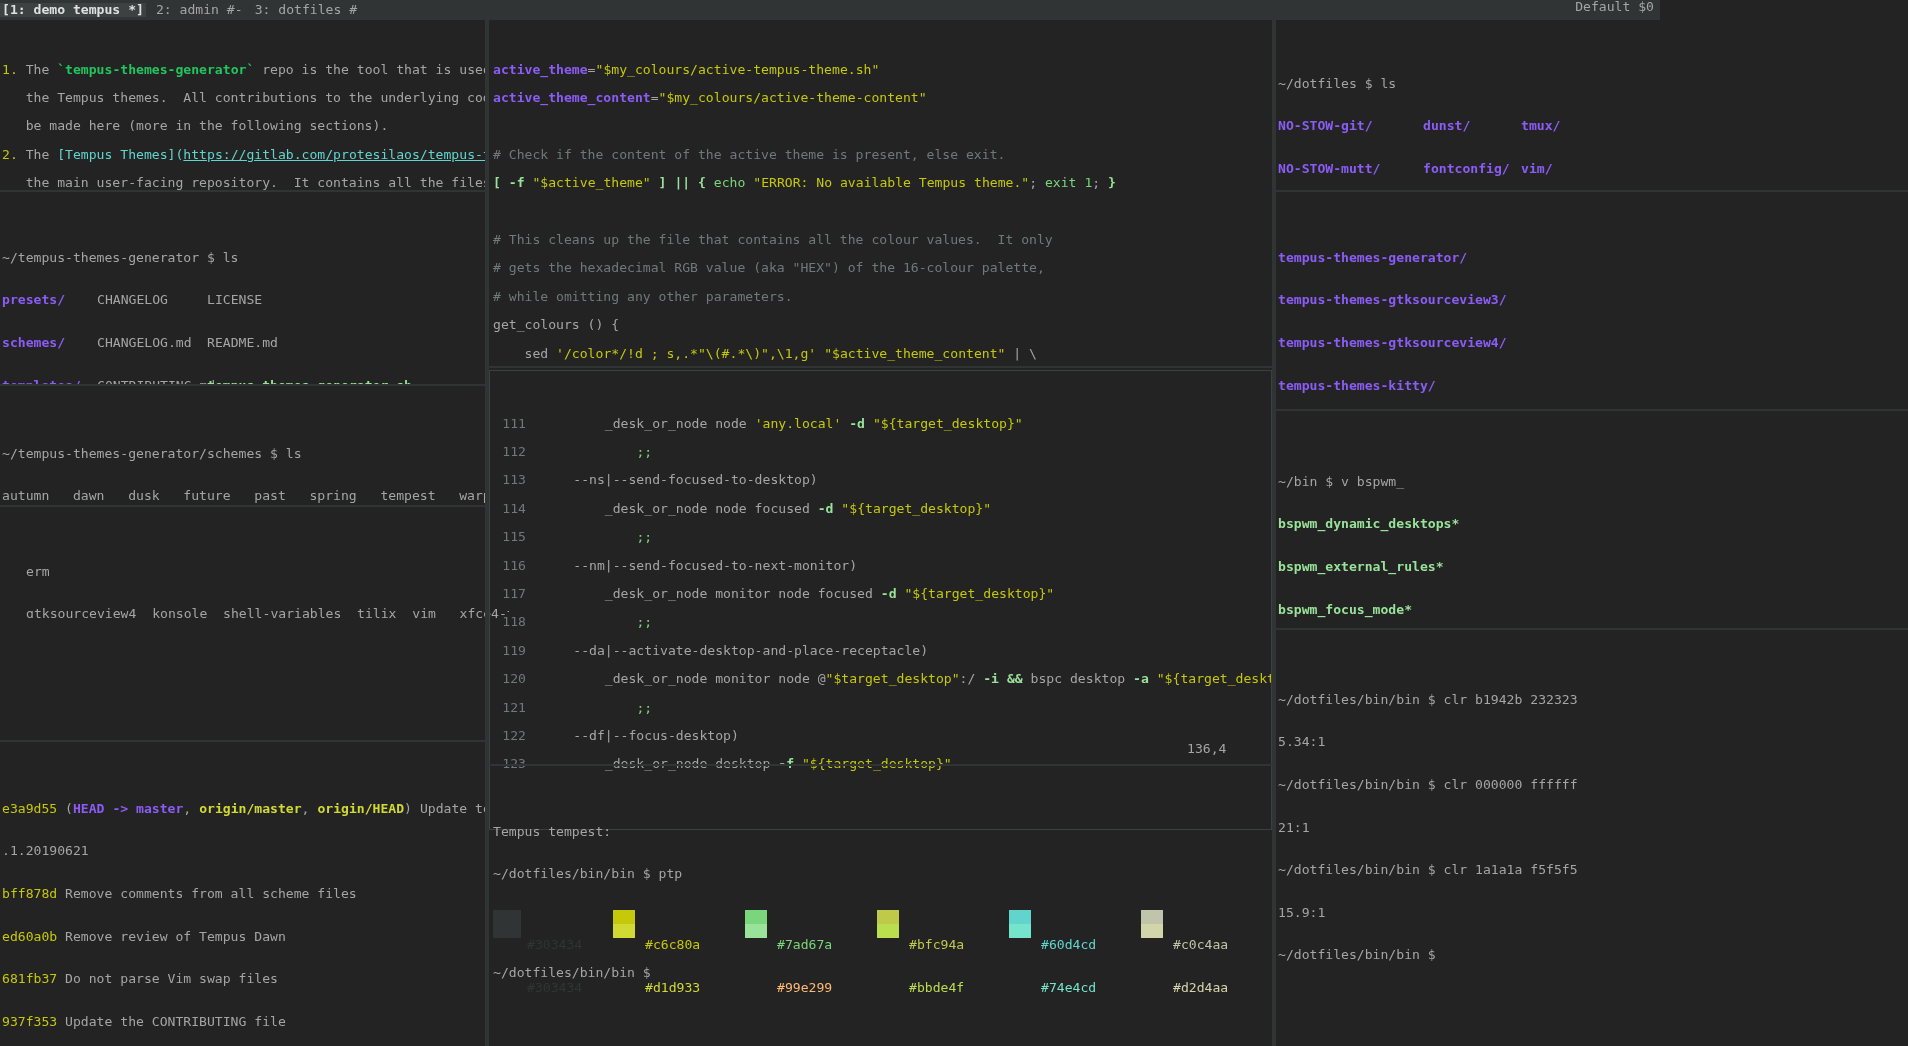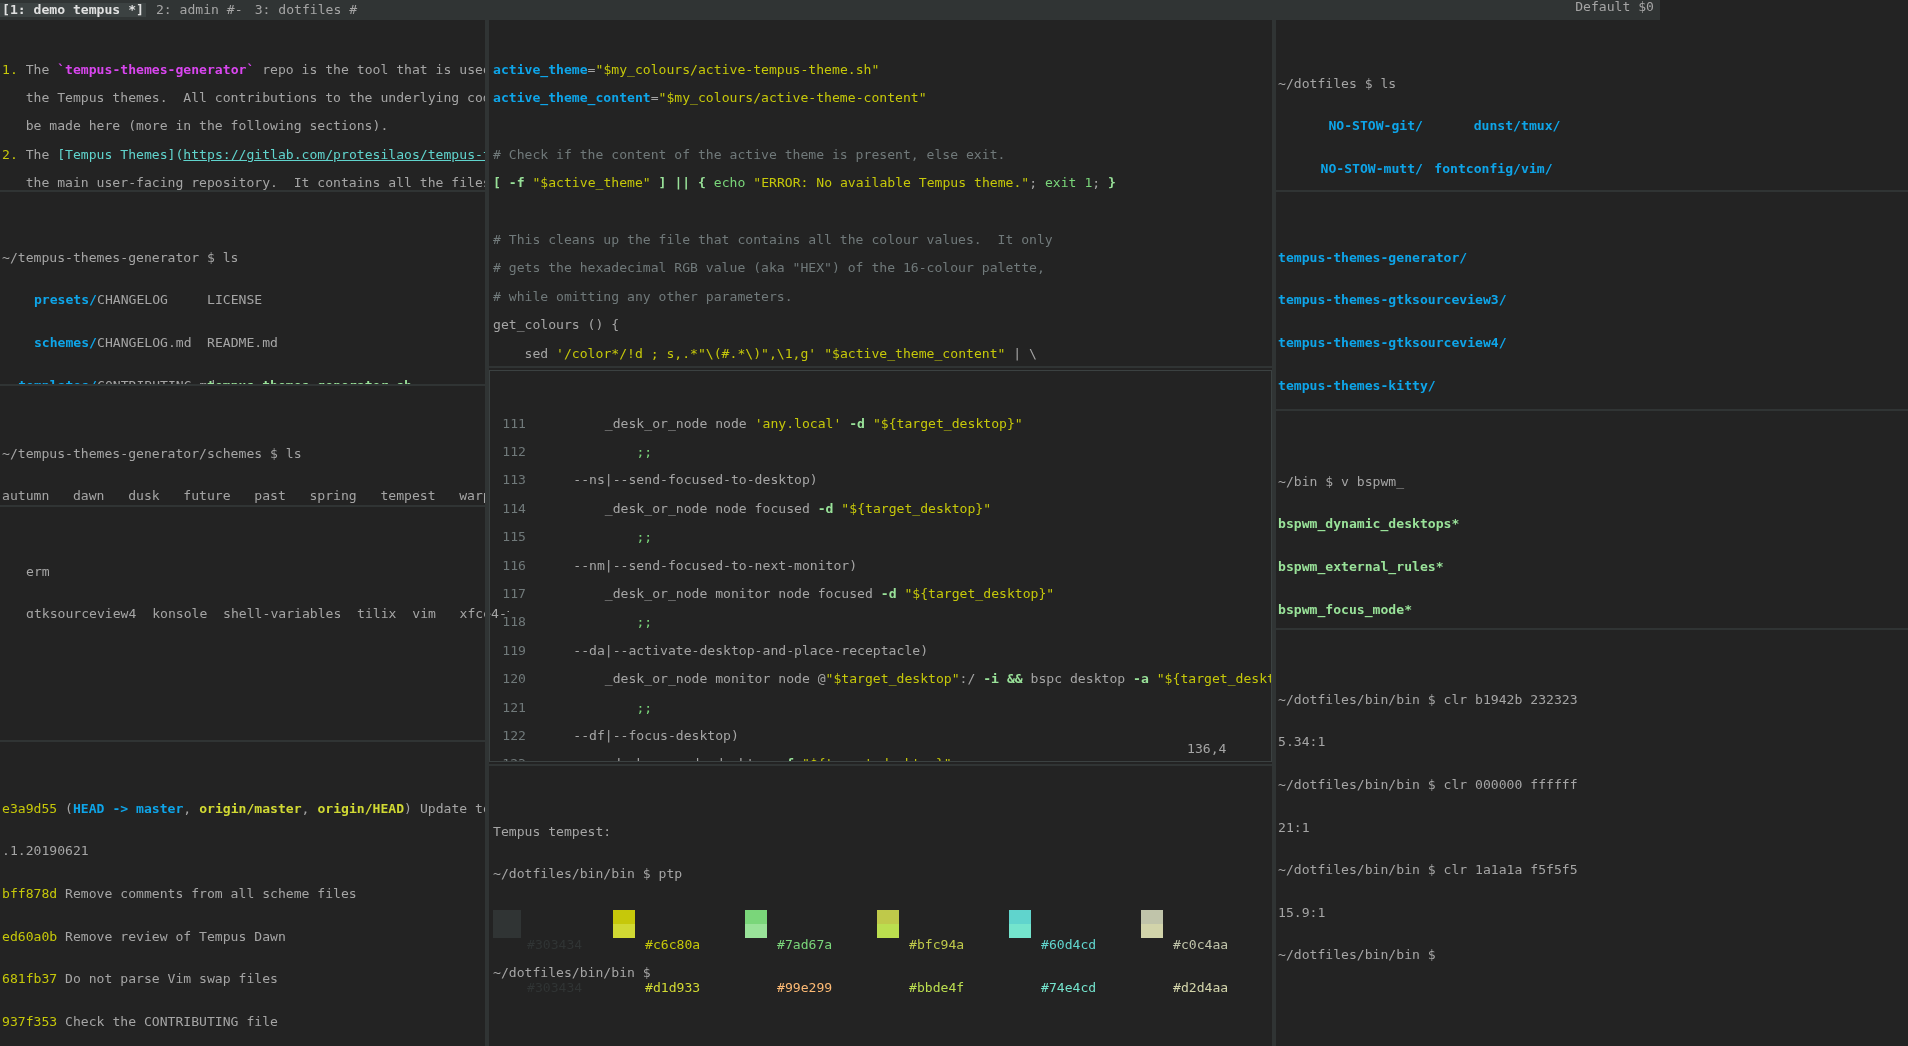--- a/index.html
+++ b/index.html
@@ -34,26 +34,26 @@
 
   .vsep {
     position: absolute; background: #303434;
   }
   .paneline { position:absolute; background:#303434; }
 
   
   .c-fg   { color: #a5a5a5; }
   .c-dim  { color: #70797a; }
   .c-cyan { color: #60d4cd; }
-  .c-cyanb{ color: #0ea5e9; font-weight: bold; text-align: right; }
+  .c-cyanb{ color: #8b5cf6; font-weight: bold; }
   .c-green{ color: #7ad67a; }
   .c-greenb{ color: #99e299; font-weight: bold; }
   .c-yellow{ color: #c6c80a; }
   .c-yellowb{ color: #d1d933; font-weight: bold; }
-  .c-oliveb{ color: #d946ef; font-weight: bold; }
+  .c-oliveb{ color: #22c55e; font-weight: bold; }
   .ul { text-decoration: underline; }
 
   
   .swatch { display:inline-block; width:20px; height:28px; vertical-align:top; }
 </style>
 </head>
 <body>
 
 <div class="screen">
 
@@ -119,21 +119,21 @@
   </div>
   <div class="paneline" style="left:0; top:740px; width:485px; height:2px;"></div>
 
   <div class="pane" style="left:0px; top:745px; width:485px; height:300px;">
     <div class="pane-body" style="padding:0 2px;">
       <div><span class="c-yellow">e3a9d55</span><span class="c-fg"> (</span><span class="c-cyanb">HEAD -&gt; master</span><span class="c-fg">, </span><span class="c-yellowb">origin/master</span><span class="c-fg">, </span><span class="c-yellowb">origin/HEAD</span><span class="c-fg">) Update to version 1.1</span></div>
       <div><span class="c-fg">.1.20190621</span></div>
       <div><span class="c-yellow">bff878d</span><span class="c-fg"> </span><span class="c-fg">Remove comments from all scheme files</span></div>
       <div><span class="c-yellow">ed60a0b</span><span class="c-fg"> </span><span class="c-fg">Remove review of Tempus Dawn</span></div>
       <div><span class="c-yellow">681fb37</span><span class="c-fg"> </span><span class="c-fg">Do not parse Vim swap files</span></div>
-      <div><span class="c-yellow">937f353</span><span class="c-fg"> </span><span class="c-fg">Check the CONTRIBUTING file</span></div>
+      <div><span class="c-yellow">937f353</span><span class="c-fg"> </span><span class="c-fg">Update the CONTRIBUTING file</span></div>
       
       
       
       
       
       
       
       
       
       
@@ -170,21 +170,21 @@
 
     </div>
     <div style="position:absolute; right:10px; top:334px;">
       <span class="c-fg">41,21</span>
       
       
     </div>
   </div>
   <div class="paneline" style="left:489px; top:366px; width:783px; height:2px;"></div>
 
-  <div class="pane" style="left:489px; top:370px; width:783px; height:392px; border:1px solid #3b4141;">
+  <div class="pane" style="left:489px; top:370px; width:783px; height:460px; border:1px solid #3b4141;">
     <div class="pane-body" style="padding:3px 0 0 0;">
 <div><span class="c-dim" style="display:inline-block;width:36px;text-align:right">111</span><span class="c-fg">          _desk_or_node node </span><span class="c-yellow">'any.local'</span><span class="c-fg"> </span><span class="c-greenb">-d</span><span class="c-fg"> </span><span class="c-yellow">"${target_desktop}"</span></div>
 <div><span class="c-dim" style="display:inline-block;width:36px;text-align:right">112</span><span class="c-fg">              </span><span class="c-green">;;</span></div>
 <div><span class="c-dim" style="display:inline-block;width:36px;text-align:right">113</span><span class="c-fg">      --ns|--send-focused-to-desktop)</span></div>
 <div><span class="c-dim" style="display:inline-block;width:36px;text-align:right">114</span><span class="c-fg">          _desk_or_node node focused </span><span class="c-greenb">-d</span><span class="c-fg"> </span><span class="c-yellow">"${target_desktop}"</span></div>
 <div><span class="c-dim" style="display:inline-block;width:36px;text-align:right">115</span><span class="c-fg">              </span><span class="c-green">;;</span></div>
 <div><span class="c-dim" style="display:inline-block;width:36px;text-align:right">116</span><span class="c-fg">      --nm|--send-focused-to-next-monitor)</span></div>
 <div><span class="c-dim" style="display:inline-block;width:36px;text-align:right">117</span><span class="c-fg">          _desk_or_node monitor node focused </span><span class="c-greenb">-d</span><span class="c-fg"> </span><span class="c-yellow">"${target_desktop}"</span></div>
 <div><span class="c-dim" style="display:inline-block;width:36px;text-align:right">118</span><span class="c-fg">              </span><span class="c-green">;;</span></div>
 <div><span class="c-dim" style="display:inline-block;width:36px;text-align:right">119</span><span class="c-fg">      --da|--activate-desktop-and-place-receptacle)</span></div>

